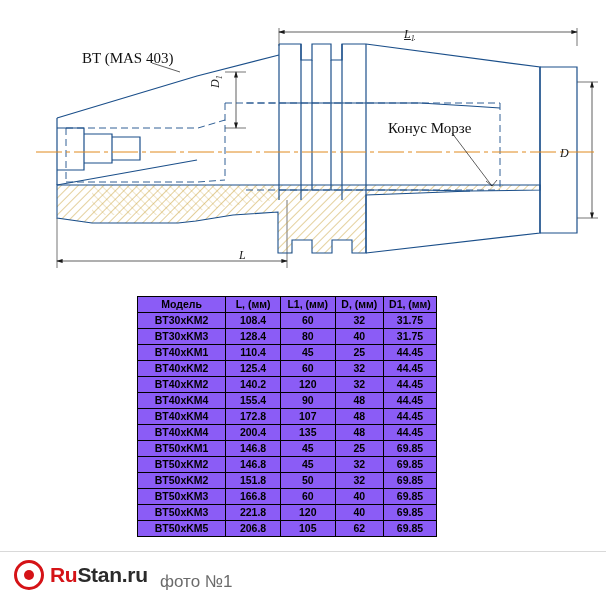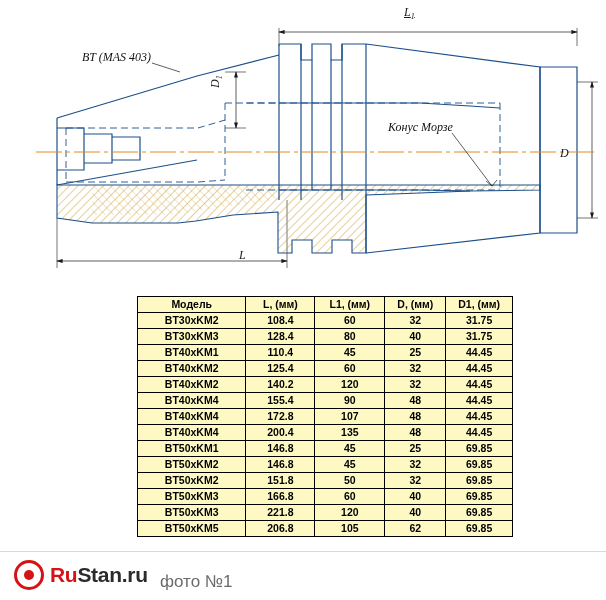--- a/index.html
+++ b/index.html
@@ -28,42 +28,41 @@
   }
   .dim-label {
     position: absolute;
     font-style: italic;
     font-family: "Liberation Serif", serif;
     font-size: 12px;
     color: #1a1a1a;
   }
   .callout-label {
     position: absolute;
-    font-style: italic;
     font-family: "Liberation Serif", serif;
-    font-size: 12px;
+    font-size: 15px;
     color: #111111;
     white-space: nowrap;
   }
   .sub {
     font-size: 8px;
     vertical-align: sub;
   }
 
   
   #spec-table-wrap {
     position: absolute;
     left: 137px;
     top: 296px;
     width: 332px;
   }
   table.spec {
     border-collapse: collapse;
-    width: 376px;
-    background: #fef9c3;
+    width: 300px;
+    background: #8b5cf6;
   }
   table.spec th, table.spec td {
     border: 1px solid #000000;
     font-size: 10.5px;
     color: #000000;
     text-align: center;
     height: 15px;
     line-height: 15px;
     padding: 0;
     font-weight: bold;
@@ -221,21 +220,21 @@
         <path d="M492,186 L486,181"></path>
       </g>
     </svg>
 
     
     <div class="callout-label" style="left:82px; top:50px;">BT (MAS 403)</div>
     <div class="callout-label" style="left:388px; top:120px;">Конус Морзе</div>
 
     <div class="dim-label" style="left:239px; top:248px;">L</div>
 
-    <div class="dim-label" style="left:404px; top:5px;text-decoration:underline;">
+    <div class="dim-label" style="left:404px; top:27px;text-decoration:underline;">
       <span>L</span><span class="sub">1</span>
     </div>
 
     <div class="dim-label" style="left:560px; top:146px;">D</div>
 
     <div class="dim-label" style="left:208px; top:88px; transform: rotate(-90deg); transform-origin: left top;">
       <span>D</span><span class="sub">1</span>
     </div>
   </div>
 

